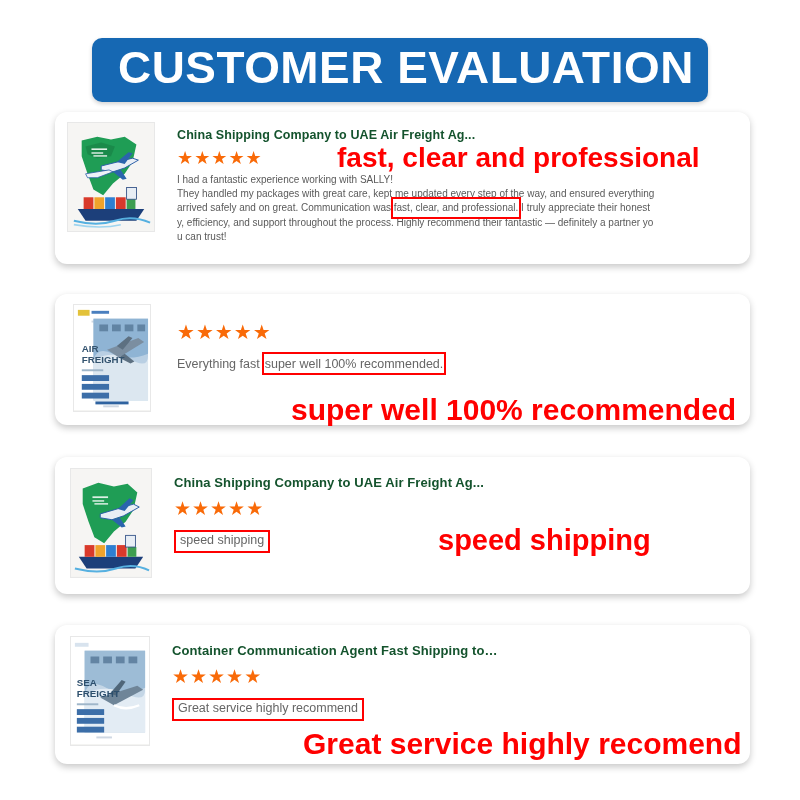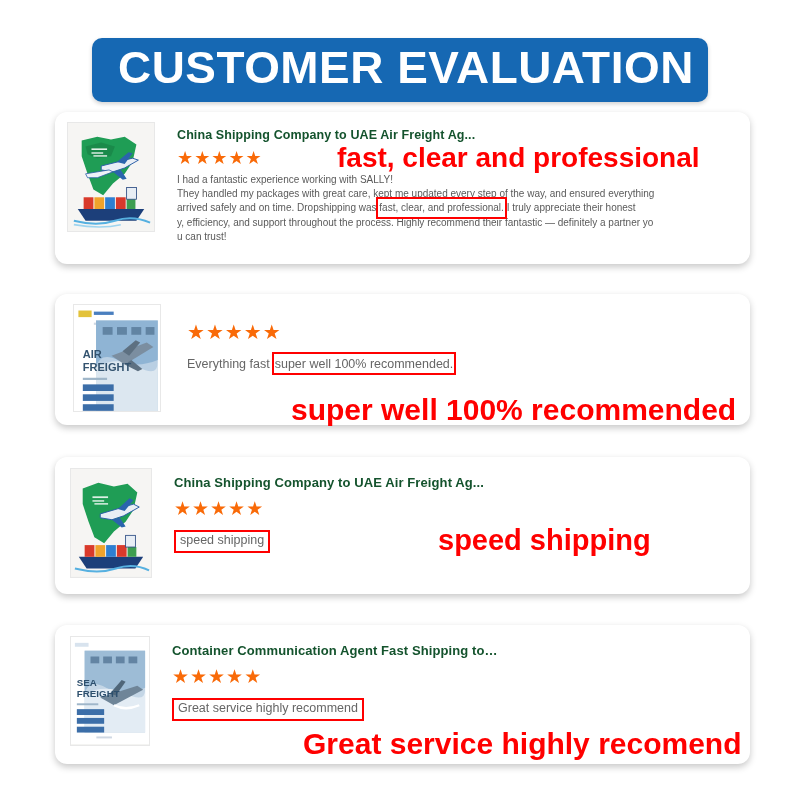--- a/index.html
+++ b/index.html
@@ -69,21 +69,21 @@
   .card-4 .thumb-col { padding-left: 15px; padding-top: 11px; }
 
   .thumb {
     position: relative;
     overflow: hidden;
     background: #f4f4f2;
     border: 1px solid #e8e8e8;
     box-sizing: border-box;
   }
   .thumb-sq   { width: 88px; height: 110px; }
-  .thumb-tall { width: 88px; height: 108px; }
+  .thumb-tall { width: 78px; height: 108px; }
 
   .body-col {
     flex: 1 1 auto;
     position: relative;
     min-width: 0;
   }
   .card-1 .body-col { padding: 16px 0 0 22px; }
   .card-2 .body-col { padding: 18px 0 0 26px; }
   .card-3 .body-col { padding: 18px 0 0 22px; }
   .card-4 .body-col { padding: 18px 0 0 22px; }
@@ -208,21 +208,21 @@
       </div>
     </div>
 
     <div class="body-col">
       <div class="prod-title">China Shipping Company to UAE Air Freight Ag...</div>
       <div class="stars">★★★★★</div>
 
       <div class="review-body">
         <div class="review-line">I had a fantastic experience working with SALLY!</div>
         <div class="review-line">They handled my packages with great care, kept me updated every step of the way, and ensured everything</div>
-        <div class="review-line"><span>arrived safely and on time. Dropshipping was </span><span class="hl-inline">fast, clear, and professional.</span><span> I truly appreciate their honest</span></div>
+        <div class="review-line"><span>arrived safely and on great. Communication was </span><span class="hl-inline">fast, clear, and professional.</span><span> I truly appreciate their honest</span></div>
         <div class="review-line">y, efficiency, and support throughout the process. Highly recommend their fantastic — definitely a partner yo</div>
         <div class="review-line">u can trust!</div>
       </div>
     </div>
   </div>
   <div class="annot annot-1">fast, clear and professional</div>
 
   <div class="card card-2">
     <div class="thumb-col">
       <div class="thumb thumb-tall">

